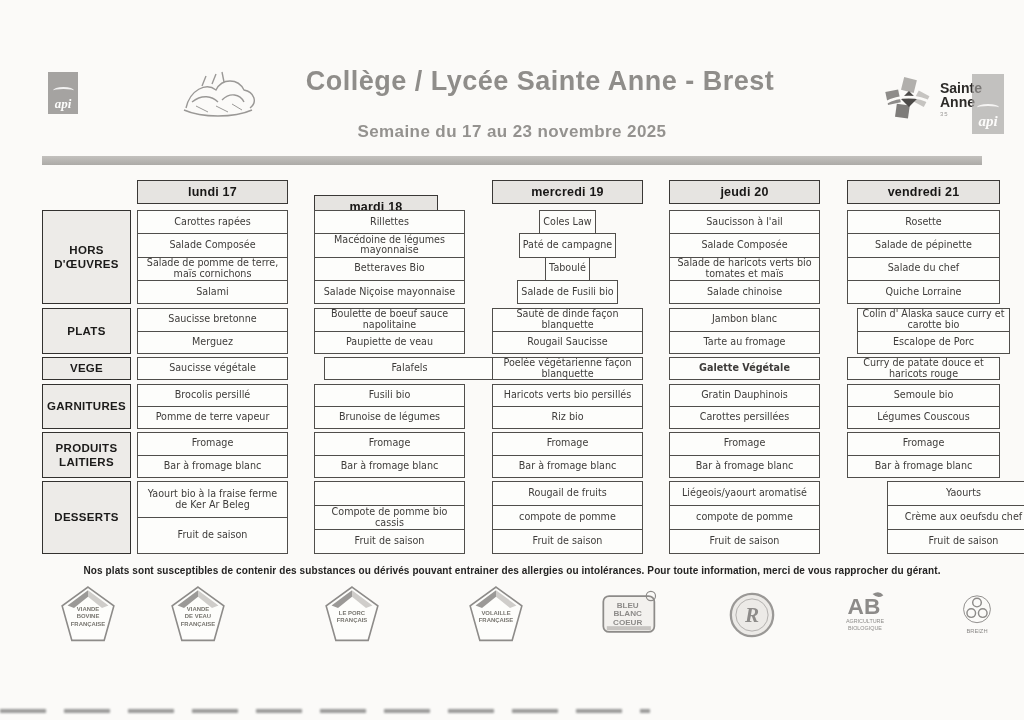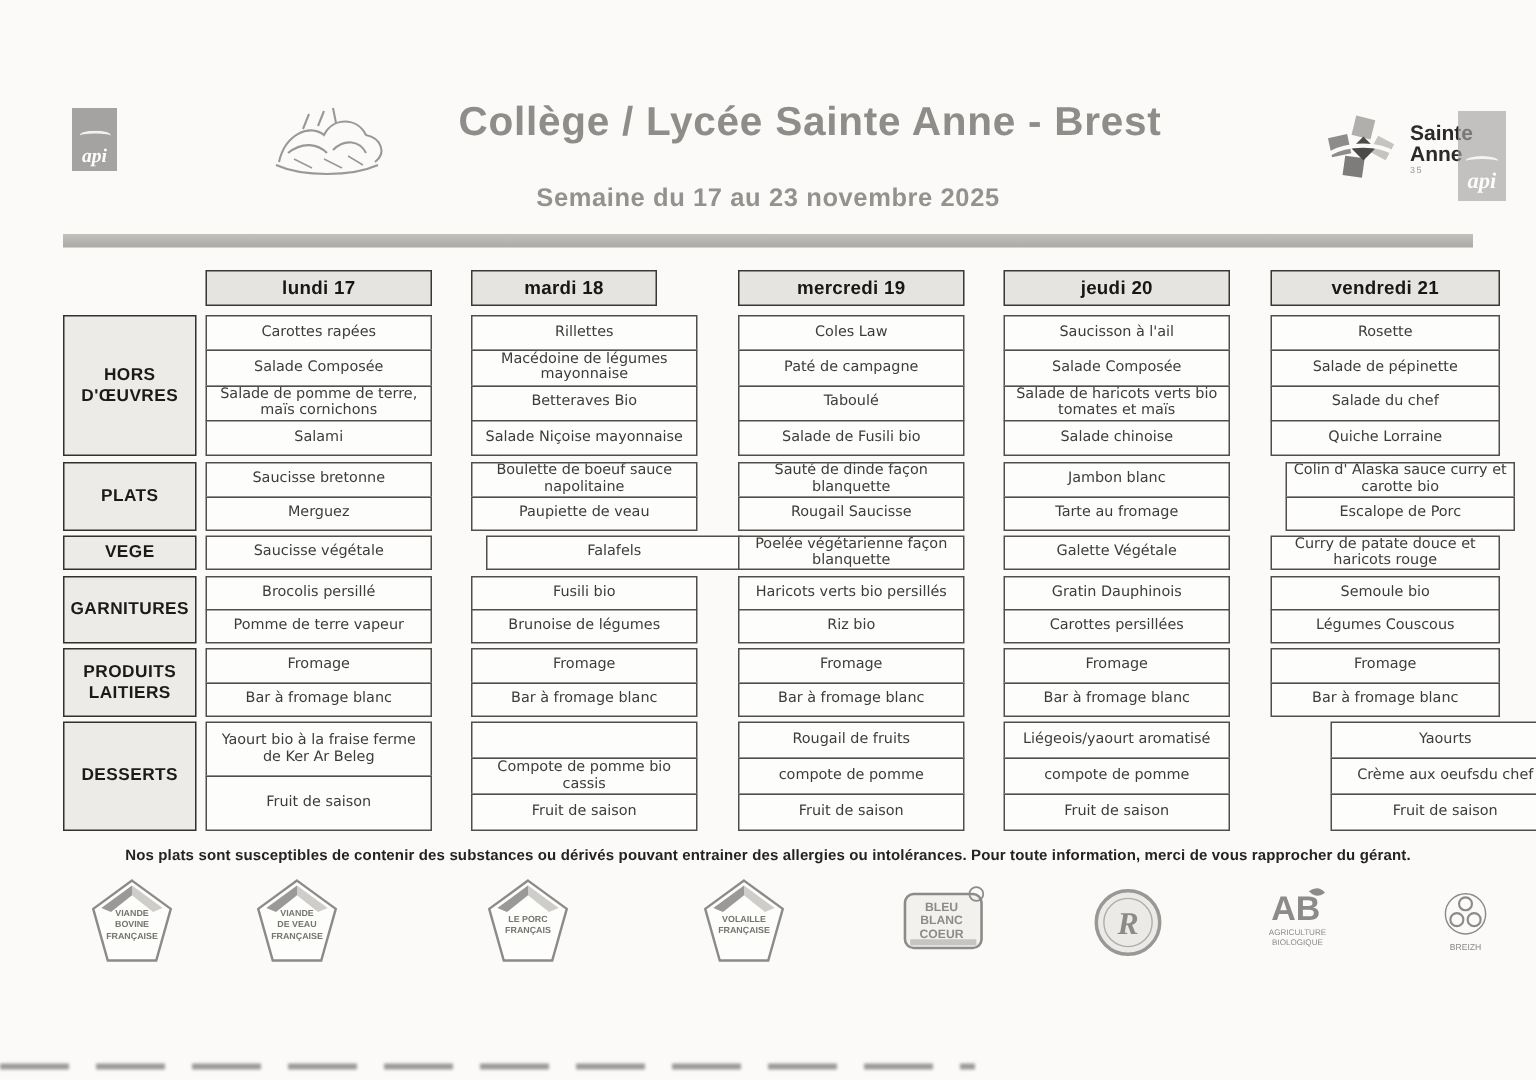--- a/index.html
+++ b/index.html
@@ -107,38 +107,38 @@
 
   <div class="abs api-box" style="left:972px;top:74px;width:32px;height:60px;font-size:15px;opacity:.65;">
     <div class="api-wave"></div>
     <span style="margin-bottom:4px;">api</span>
   </div>
 
   <div class="abs divider" style="left:42px;top:156px;width:940px;height:9px;"></div>
 
   <div id="table-root">
       <div class="abs day-header" style="left: 137px; top: 180px; width: 151px; height: 24px;">lundi 17</div>
-      <div class="abs day-header" style="left: 314px; top: 180px; width: 124px; height: 24px;">mardi 18</div>
+      <div class="abs day-header" style="left: 314px; top: 195px; width: 124px; height: 24px;">mardi 18</div>
       <div class="abs day-header" style="left: 492px; top: 180px; width: 151px; height: 24px;">mercredi 19</div>
       <div class="abs day-header" style="left: 669px; top: 180px; width: 151px; height: 24px;">jeudi 20</div>
       <div class="abs day-header" style="left: 847px; top: 180px; width: 153px; height: 24px;">vendredi 21</div>
       <div class="abs row-label" style="left: 42px; top: 210px; width: 89px; height: 94px;">HORS D'ŒUVRES</div>
       <div class="abs stack" style="left: 137px; top: 210px; width: 151px; height: 94px;">
         <div class="cell">Carottes rapées</div>
         <div class="cell">Salade Composée</div>
         <div class="cell">Salade de pomme de terre, maïs cornichons</div>
         <div class="cell">Salami</div>
       </div>
       <div class="abs stack" style="left: 314px; top: 210px; width: 151px; height: 94px;">
         <div class="cell">Rillettes</div>
         <div class="cell">Macédoine de légumes mayonnaise</div>
         <div class="cell">Betteraves Bio</div>
         <div class="cell">Salade Niçoise mayonnaise</div>
       </div>
-      <div class="abs stack" style="left: 492px; top: 210px; width: 151px; height: 94px;">
+      <div class="abs stack" style="left: 492px; top: 210px; width: 151px; height: 94px; align-items: center;">
         <div class="cell">Coles Law</div>
         <div class="cell">Paté de campagne</div>
         <div class="cell">Taboulé</div>
         <div class="cell">Salade de Fusili bio</div>
       </div>
       <div class="abs stack" style="left: 669px; top: 210px; width: 151px; height: 94px;">
         <div class="cell">Saucisson à l'ail</div>
         <div class="cell">Salade Composée</div>
         <div class="cell">Salade de haricots verts bio tomates et maïs</div>
         <div class="cell">Salade chinoise</div>
@@ -173,21 +173,21 @@
       <div class="abs row-label" style="left: 42px; top: 357px; width: 89px; height: 23px;">VEGE</div>
       <div class="abs stack" style="left: 137px; top: 357px; width: 151px; height: 23px;">
         <div class="cell">Saucisse végétale</div>
       </div>
       <div class="abs stack" style="left: 314px; top: 357px; width: 171px; height: 23px; margin-left: 10px;">
         <div class="cell">Falafels</div>
       </div>
       <div class="abs stack" style="left: 492px; top: 357px; width: 151px; height: 23px;">
         <div class="cell">Poelée végétarienne façon blanquette</div>
       </div>
-      <div class="abs stack" style="left: 669px; top: 357px; width: 151px; height: 23px;">
+      <div class="abs stack" style="left: 669px; top: 357px; width: 151px; height: 23px; font-weight: bold;">
         <div class="cell">Galette Végétale</div>
       </div>
       <div class="abs stack" style="left: 847px; top: 357px; width: 153px; height: 23px;">
         <div class="cell">Curry de patate douce et haricots rouge</div>
       </div>
       <div class="abs row-label" style="left: 42px; top: 384px; width: 89px; height: 45px;">GARNITURES</div>
       <div class="abs stack" style="left: 137px; top: 384px; width: 151px; height: 45px;">
         <div class="cell">Brocolis persillé</div>
         <div class="cell">Pomme de terre vapeur</div>
       </div>

